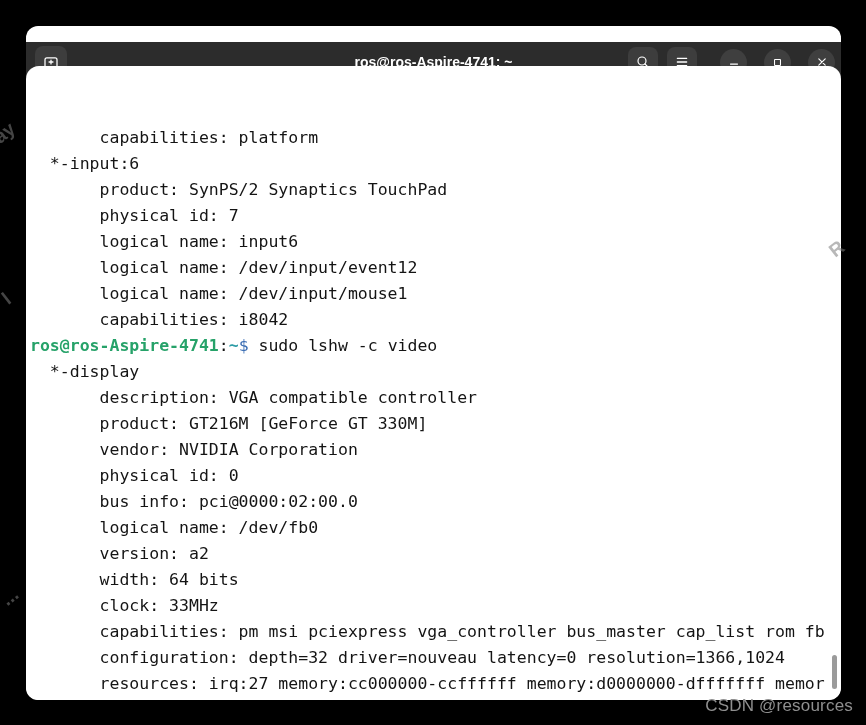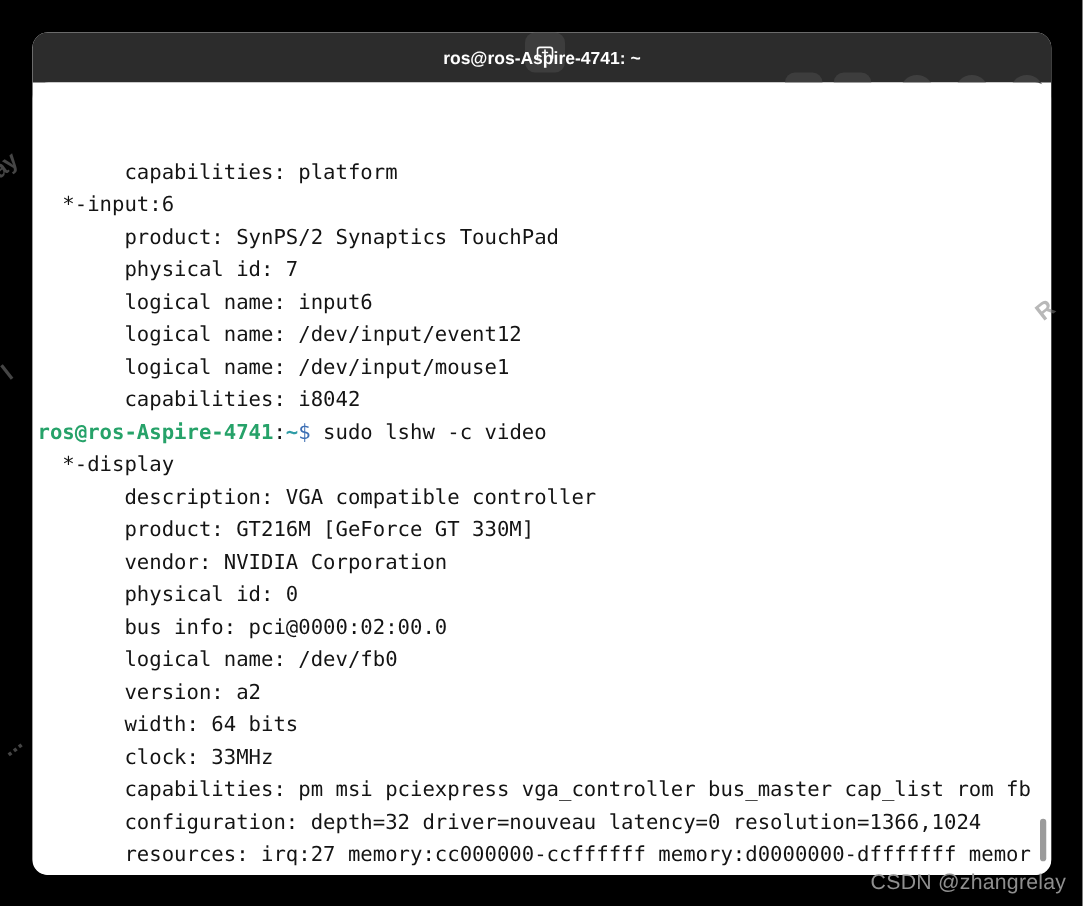--- a/index.html
+++ b/index.html
@@ -9,24 +9,24 @@
     overflow:hidden;position:relative;
     font-family:"Liberation Sans",sans-serif;
   }
   .window{
     position:absolute;left:26px;top:26px;width:815px;height:674px;
     border-radius:12px;overflow:hidden;
     background:var(--terminal-bg,#fff);
     box-shadow:0 4px 18px rgba(0,0,0,.9);
   }
   .titlebar{
-    position:absolute;left:0;top:0;right:0;height:40px;
+    position:absolute;left:0;top:16px;right:0;height:40px;
     background:var(--titlebar-bg,#2c2c2c);
     display:flex;align-items:center;
-    padding:0 4px 0 9px;box-sizing:border-box;flex-direction:column;
+    padding:0 4px 0 9px;box-sizing:border-box;
   }
   .titlebar .title{
     position:absolute;left:50%;top:50%;transform:translate(-50%,-50%);
     color:#ffffff;font-size:14px;font-weight:bold;white-space:nowrap;
   }
   .sq-btn{
     width:32px;height:32px;border-radius:8px;background:#3d3d3d;
     display:flex;align-items:center;justify-content:center;
     border:none;padding:0;cursor:pointer;flex:0 0 auto;
   }
@@ -129,13 +129,13 @@
   <div class="scroll-thumb"></div>
 </div>
 
 <div id="wm-layer">
     <div class="wm-frag" style="left: -6px; top: 122px;">ay</div>
     <div class="wm-frag" style="left: 4px; top: 288px;">l</div>
     <div class="wm-frag" style="left: 830px; top: 238px;">R</div>
     <div class="wm-frag" style="left: 2px; top: 586px;">...</div>
   </div>
 
-<div class="credit">CSDN @zhangrelay</div>
+<div class="credit">CSDN @resources</div>
 
 </body></html>

